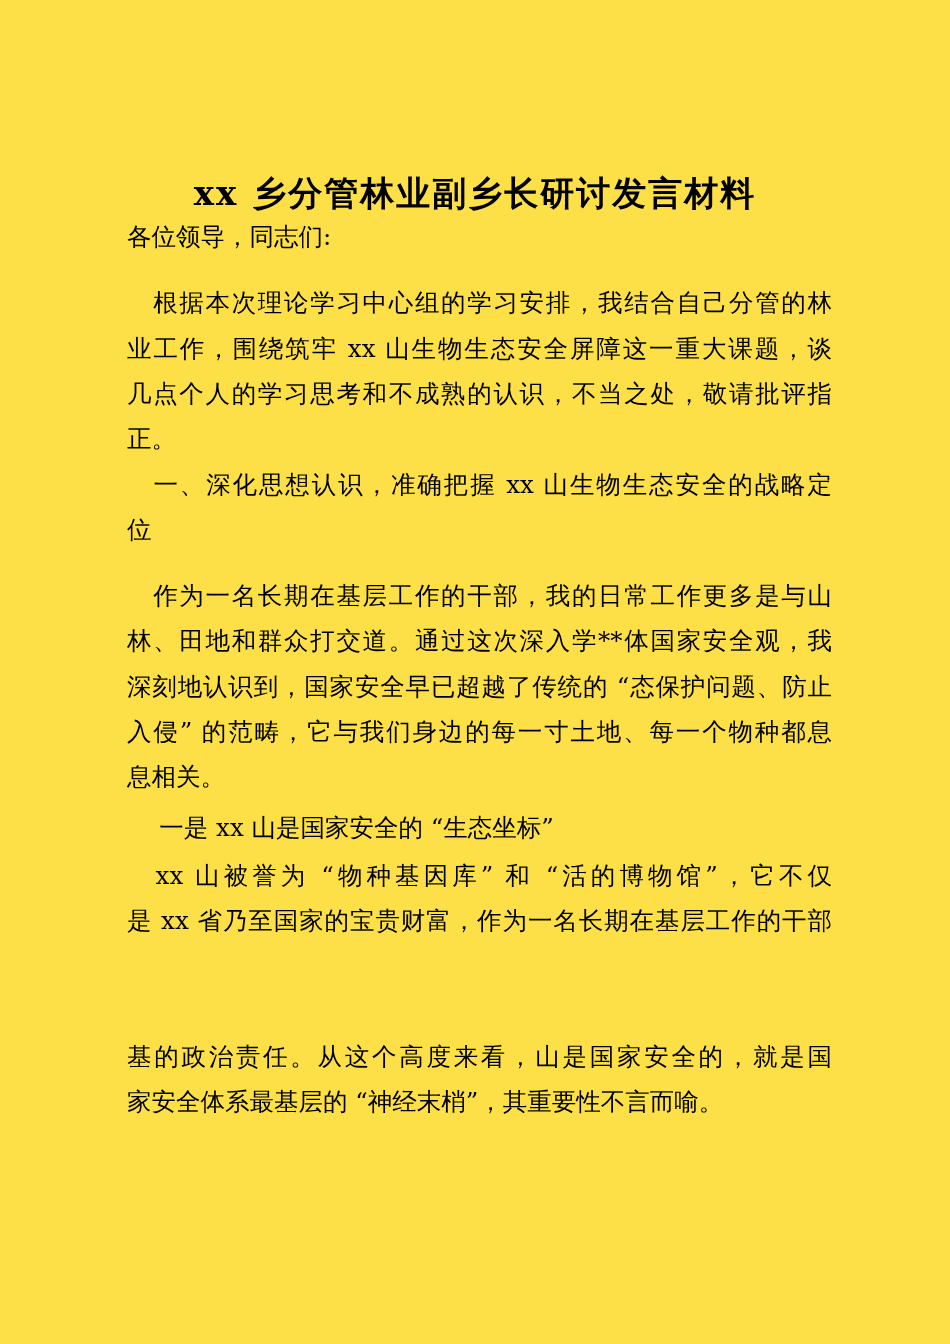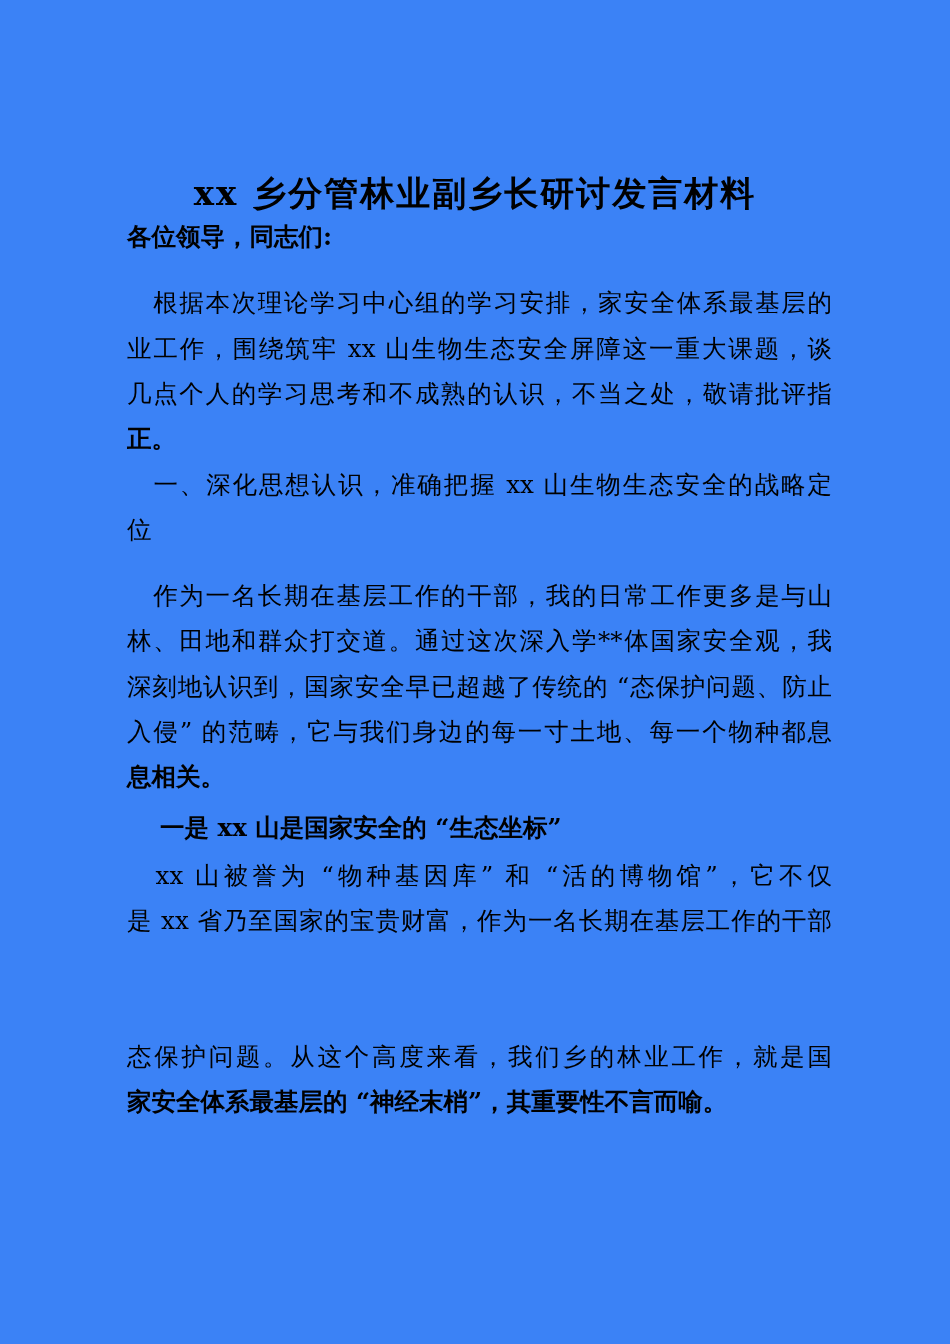--- a/index.html
+++ b/index.html
@@ -1,53 +1,53 @@
 <!DOCTYPE html>
 <html><head>
   <meta charset="utf-8">
   <style>
     html, body { margin: 0; padding: 0; background: #ffffff; }
     body { width: 950px; height: 1344px; position: relative; overflow: hidden; }
-    .page { position: absolute; left: 0; top: 0; width: 950px; height: 1344px; background: #3b82f6; }
+    .page { position: absolute; left: 0; top: 0; width: 950px; height: 1344px; background: #fde047; }
     .title {
       position: absolute; left: 0; width: 950px; top: 168px;
       text-align: center; font-family: "DejaVu Serif", serif;
       font-weight: bold; font-size: 34px; color: #000; letter-spacing: 2px;
       line-height: 50px; white-space: nowrap;
     }
     .line {
       position: absolute; left: 127px; width: 705px;
       font-family: "DejaVu Serif", serif; font-size: 24.5px; color: #000;
       line-height: 45px; height: 45px; white-space: nowrap;
       text-align: justify; text-align-last: justify;
     }
-    .line.last { text-align-last: left; font-weight: bold; }
+    .line.last { text-align-last: left; }
     .line.bold { font-weight: normal; }
   </style>
 </head>
 <body>
 
 <div class="page">
   <div class="title">xx 乡分管林业副乡长研讨发言材料</div>
 
   <div class="line last" style="top:214px">各位领导，同志们:</div>
 
-  <div class="line" style="top:280px">　根据本次理论学习中心组的学习安排，家安全体系最基层的</div>
+  <div class="line" style="top:280px">　根据本次理论学习中心组的学习安排，我结合自己分管的林</div>
   <div class="line" style="top:326px">业工作，围绕筑牢 xx 山生物生态安全屏障这一重大课题，谈</div>
   <div class="line" style="top:371px">几点个人的学习思考和不成熟的认识，不当之处，敬请批评指</div>
   <div class="line last" style="top:416px">正。</div>
 
   <div class="line bold" style="top:462px">　一、深化思想认识，准确把握 xx 山生物生态安全的战略定</div>
   <div class="line bold last" style="top:507px">位</div>
 
   <div class="line" style="top:573px">　作为一名长期在基层工作的干部，我的日常工作更多是与山</div>
   <div class="line" style="top:618px">林、田地和群众打交道。通过这次深入学**体国家安全观，我</div>
   <div class="line" style="top:664px">深刻地认识到，国家安全早已超越了传统的 “态保护问题、防止</div>
   <div class="line" style="top:709px">入侵” 的范畴，它与我们身边的每一寸土地、每一个物种都息</div>
   <div class="line last" style="top:754px">息相关。</div>
 
   <div class="line last" style="top:805px">　 一是 xx 山是国家安全的 “生态坐标”</div>
 
   <div class="line" style="top:853px">　xx 山被誉为 “物种基因库” 和 “活的博物馆”，它不仅</div>
   <div class="line" style="top:898px">是 xx 省乃至国家的宝贵财富，作为一名长期在基层工作的干部</div>
-  <div class="line" style="top:1034px">态保护问题。从这个高度来看，我们乡的林业工作，就是国</div>
+  <div class="line" style="top:1034px">基的政治责任。从这个高度来看，山是国家安全的，就是国</div>
   <div class="line last" style="top:1079px">家安全体系最基层的 “神经末梢”，其重要性不言而喻。</div>
 </div>
 
 </body></html>

